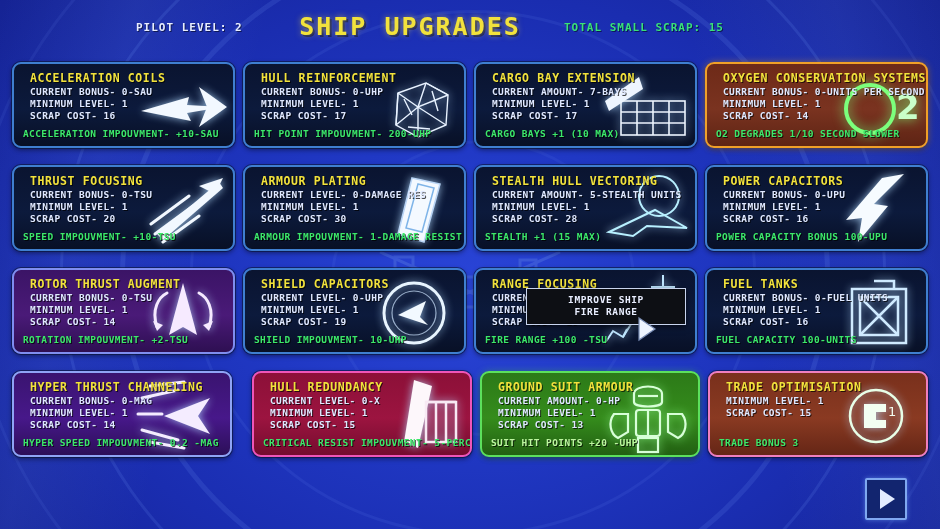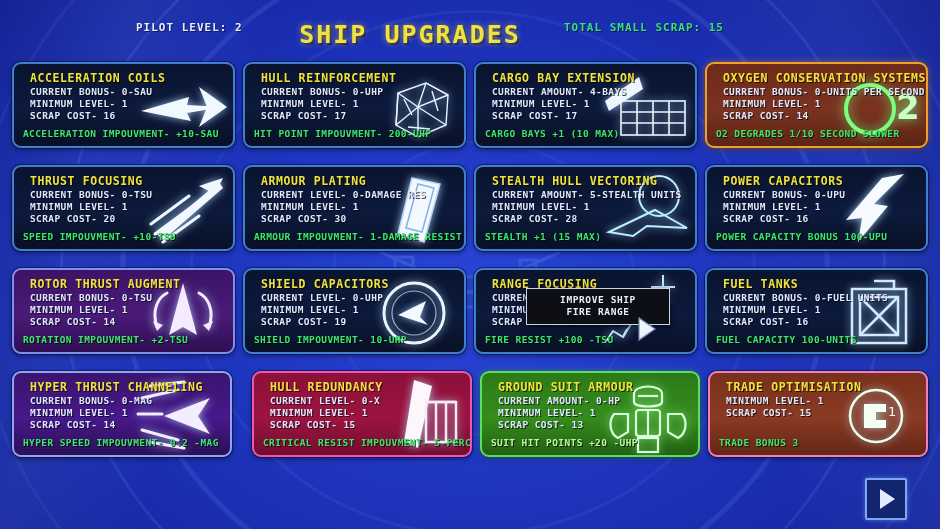--- a/index.html
+++ b/index.html
@@ -35,21 +35,21 @@
     background:linear-gradient(90deg,rgba(120,160,255,0.00),rgba(120,160,255,0.09),rgba(120,160,255,0.00));
     transform:rotate(-12deg);
   }
   #bg .station{
     position:absolute;left:360px;top:232px;width:220px;height:120px;
     opacity:.35;
   }
   
   .header{position:absolute;left:0;top:0;width:820px;height:52px;}
   .hdr-title{
-    position:absolute;left:0;right:0;top:20px;text-align:center;
+    position:absolute;left:0;right:0;top:12px;text-align:center;
     color:#f2e23c;font-size:25px;font-weight:bold;letter-spacing:2px;
     text-shadow:0 0 6px rgba(255,230,60,.55), 2px 2px 0 rgba(0,0,0,.45);
   }
   .hdr-left{
     position:absolute;left:136px;top:21px;color:#e7edff;font-size:11px;
     letter-spacing:1px;font-weight:bold;text-shadow:1px 1px 0 rgba(0,0,0,.5);
   }
   .hdr-right{
     position:absolute;right:96px;top:21px;color:#39e07a;font-size:11px;
     letter-spacing:1px;font-weight:bold;text-shadow:1px 1px 0 rgba(0,0,0,.5);
@@ -114,21 +114,21 @@
     pointer-events:none;
   }
   .c-art svg{display:block;width:100%;height:100%;
     filter:drop-shadow(0 0 4px rgba(180,220,255,.8));}
   .card.t-green .c-art svg{filter:drop-shadow(0 0 5px rgba(150,255,150,.9));}
   .card.t-orange .c-art svg{filter:drop-shadow(0 0 6px rgba(120,255,120,.85));}
   
   .tooltip{
     position:absolute;left:50px;top:18px;width:126px;
     background:#0d0f14;border:1px solid #c8d4ee;
-    padding:5px 8px 6px;text-align:center;z-index:20;
+    padding:5px 16px 6px;text-align:center;z-index:20;
     box-shadow:0 2px 6px rgba(0,0,0,.6);
   }
   .tooltip div{color:#e9eeff;font-size:9.5px;font-weight:bold;letter-spacing:.6px;line-height:12px;}
   
   .cursor{position:absolute;left:160px;top:46px;z-index:25;}
   
   .next-btn{
     position:absolute;left:865px;top:478px;width:38px;height:38px;
     border:2px solid #7fa8f0;background:#12256f;border-radius:2px;
     box-shadow:0 0 5px rgba(130,180,255,.5);
@@ -222,21 +222,21 @@
               <line x1="22" y1="45" x2="86" y2="45"></line>
               <line x1="22" y1="56" x2="86" y2="56"></line>
               <line x1="38" y1="34" x2="38" y2="68"></line>
               <line x1="54" y1="34" x2="54" y2="68"></line>
               <line x1="70" y1="34" x2="70" y2="68"></line>
             </g>
           </svg>
         </div>
         <div class="inner">
           <div class="c-title">CARGO BAY EXTENSION</div>
-          <div class="c-line">CURRENT AMOUNT- 4-BAYS</div>
+          <div class="c-line">CURRENT AMOUNT- 7-BAYS</div>
           <div class="c-line">MINIMUM LEVEL- 1</div>
           <div class="c-line">SCRAP COST- 17</div>
         </div>
         <div class="c-effect">CARGO BAYS +1 (10 MAX)</div>
       </div>
       <div class="card t-orange">
         <div class="c-art">
           <svg viewBox="0 0 92 80">
             <circle cx="40" cy="42" r="24" fill="none" stroke="#7cff7c" stroke-width="4"></circle>
             <text x="66" y="52" font-family="DejaVu Sans" font-size="34" font-weight="bold" fill="#c9ffc9">2</text>
@@ -371,21 +371,21 @@
               <line x1="24" y1="64" x2="28" y2="56"></line>
             </g>
           </svg>
         </div>
         <div class="inner">
           <div class="c-title">RANGE FOCUSING</div>
           <div class="c-line">CURRENT BONUS- 0-TSU</div>
           <div class="c-line">MINIMUM LEVEL- 1</div>
           <div class="c-line">SCRAP COST- 18</div>
         </div>
-        <div class="c-effect">FIRE RESIST +100 -TSU</div>
+        <div class="c-effect">FIRE RANGE +100 -TSU</div>
         <div class="tooltip">
           <div>IMPROVE SHIP</div>
           <div>FIRE RANGE</div>
         </div>
         <div class="cursor"><svg width="22" height="26" viewBox="0 0 22 26">
             <path d="M3 2 L19 13 L3 24 Z" fill="#eef4ff" stroke="#7a8db5" stroke-width="1.2"></path>
           </svg></div>
       </div>
       <div class="card ">
         <div class="c-art">

